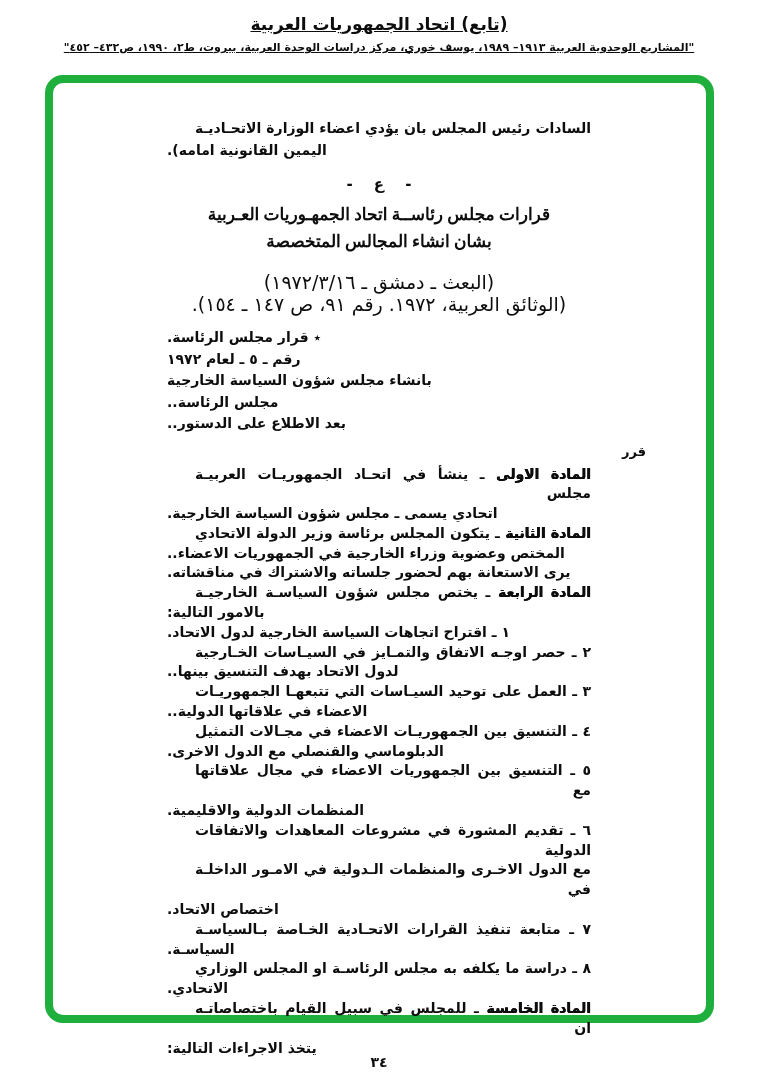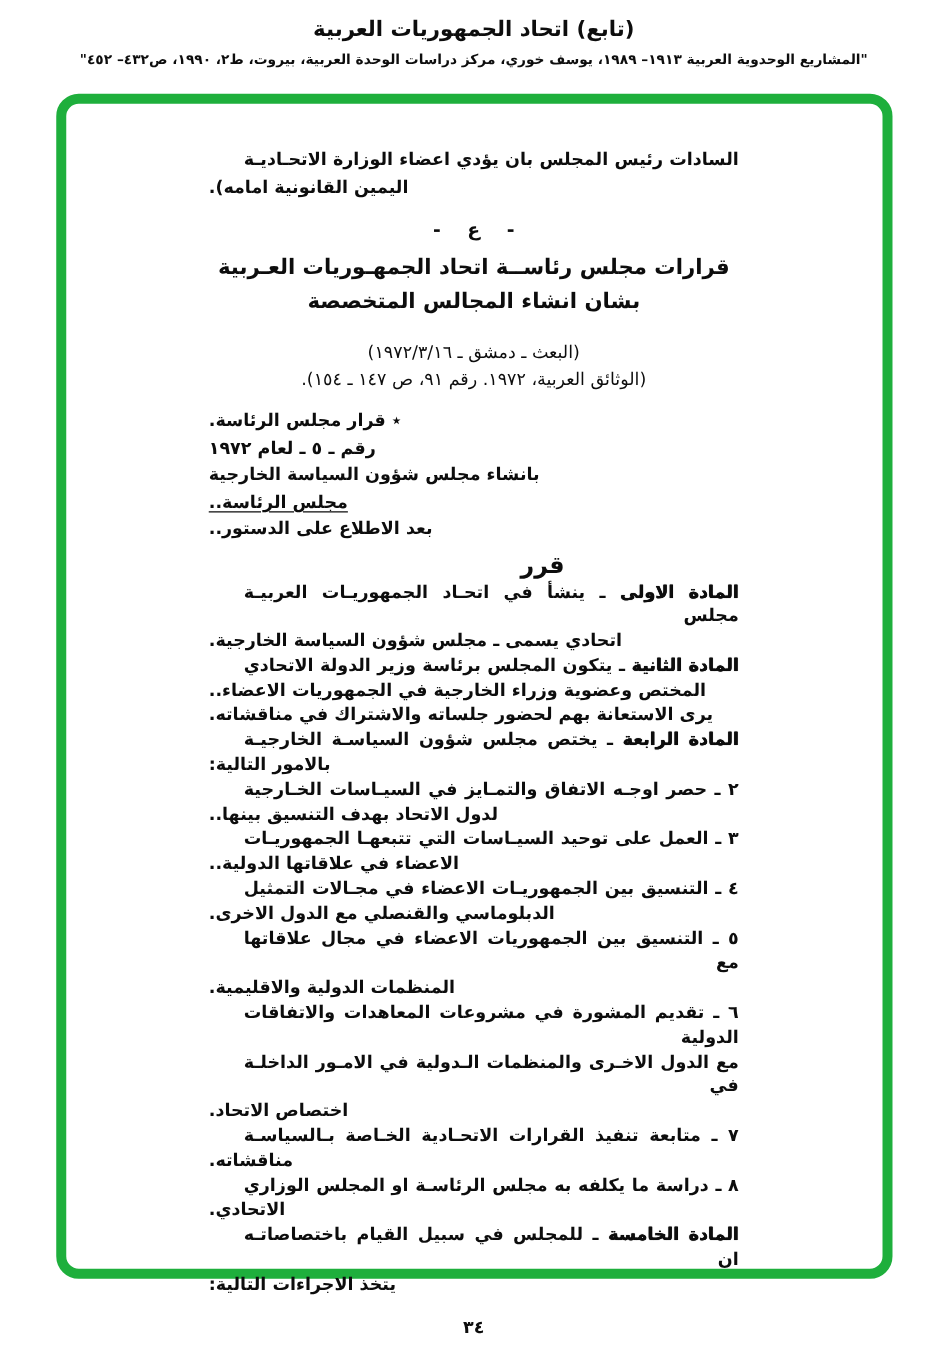--- a/index.html
+++ b/index.html
@@ -1,21 +1,21 @@
 <!DOCTYPE html>
 <html lang="ar"><head>
 <meta charset="utf-8">
 <style>
   html,body{margin:0;padding:0;background:#ffffff;}
   body{
     width:758px;height:1078px;overflow:hidden;position:relative;
     font-family:"DejaVu Sans",sans-serif;color:#0d0d0d;
     direction:rtl;
   }
-  .page-header{ text-align:center; }
+  .page-header{ text-align:center;text-decoration:underline; }
   .page-header .title{
     margin-top:14px;font-size:17px;font-weight:bold;letter-spacing:0;
   }
   .page-header .citation{
     margin-top:7px;font-size:11px;font-weight:bold;white-space:nowrap;
   }
   .doc-frame{
     box-sizing:border-box;
     width:669px;height:948px;
     margin:21px auto 0 auto;
@@ -25,39 +25,39 @@
     background:#ffffff;
   }
   .doc-col{
     width:424px;margin:0 auto;
   }
   .line{
     font-size:14px;line-height:22px;text-align:left;white-space:nowrap;
     font-weight:bold;
   }
   .line.j{white-space:normal;text-align:justify;text-align-last:justify;margin-left:28px;}
-  .line.u span{text-decoration:underline;text-underline-offset:3px;}
+  .line.u span{text-underline-offset:3px;}
   .line b{font-weight:bold;text-shadow:0 0 0.6px currentColor, 0.3px 0 0 currentColor;}
   .intro .line{line-height:22px;}
   .section-marker{
     margin-top:12px;text-align:center;font-size:15px;font-weight:bold;
     word-spacing:16px;line-height:22px;
   }
   .doc-title{margin-top:6px;}
   .doc-title .line{
-    text-align:center;text-align-last:center;font-size:17px;line-height:27px;white-space:nowrap;
+    text-align:center;text-align-last:center;font-size:17px;line-height:27px;white-space:nowrap;font-family:Liberation Serif, serif;
   }
   .sources{margin-top:16px;}
   .sources .line{
-    text-align-last:center;font-size:14px;line-height:22px;font-weight:500;
+    text-align-last:center;font-size:19px;line-height:22px;font-weight:500;
   }
   .decree{margin-top:12px;}
   .decree .line{line-height:21.5px;}
   .decision-word{
-    margin-top:6px;text-align:center;font-size:19px;font-weight:bold;line-height:22px;
+    margin-top:6px;text-align:right;font-size:13px;font-weight:bold;line-height:22px;
     transform:translateX(55px);
   }
   .body-block{margin-top:2px;}
   .body-block .line{line-height:19.8px;}
   .page-number{
     position:absolute;left:0;right:0;bottom:8px;text-align:center;
     font-size:14px;font-weight:bold;letter-spacing:2px;
   }
 </style>
 </head>
@@ -99,33 +99,34 @@
     <div class="decision-word">قرر</div>
 
     <section class="body-block">
       <div class="line j"><span><b>المادة الاولى</b> ـ ينشأ في اتحـاد الجمهوريـات العربيـة مجلس</span></div>
         <div class="line"><span>اتحادي يسمى ـ مجلس شؤون السياسة الخارجية.</span></div>
         <div class="line j"><span><b>المادة الثانية</b> ـ يتكون المجلس برئاسة وزير الدولة الاتحادي</span></div>
         <div class="line"><span>المختص وعضوية وزراء الخارجية في الجمهوريات الاعضاء..</span></div>
         <div class="line"><span>يرى الاستعانة بهم لحضور جلساته والاشتراك في مناقشاته.</span></div>
         <div class="line j"><span><b>المادة الرابعة</b> ـ يختص مجلس شؤون السياسـة الخارجيـة</span></div>
         <div class="line"><span>بالامور التالية:</span></div>
+        <div class="line"><span>١ ـ اقتراح اتجاهات السياسة الخارجية لدول الاتحاد.</span></div>
         <div class="line j"><span>٢ ـ حصر اوجـه الاتفاق والتمـايز في السيـاسات الخـارجية</span></div>
         <div class="line"><span>لدول الاتحاد بهدف التنسيق بينها..</span></div>
         <div class="line j"><span>٣ ـ العمل على توحيد السيـاسات التي تتبعهـا الجمهوريـات</span></div>
         <div class="line"><span>الاعضاء في علاقاتها الدولية..</span></div>
         <div class="line j"><span>٤ ـ التنسيق بين الجمهوريـات الاعضاء في مجـالات التمثيل</span></div>
         <div class="line"><span>الدبلوماسي والقنصلي مع الدول الاخرى.</span></div>
         <div class="line j"><span>٥ ـ التنسيق بين الجمهوريات الاعضاء في مجال علاقاتها مع</span></div>
         <div class="line"><span>المنظمات الدولية والاقليمية.</span></div>
         <div class="line j"><span>٦ ـ تقديم المشورة في مشروعات المعاهدات والاتفاقات الدولية</span></div>
         <div class="line j"><span>مع الدول الاخـرى والمنظمات الـدولية في الامـور الداخلـة في</span></div>
         <div class="line"><span>اختصاص الاتحاد.</span></div>
         <div class="line j"><span>٧ ـ متابعة تنفيذ القرارات الاتحـادية الخـاصة بـالسياسـة</span></div>
-        <div class="line"><span>مناقشاته.</span></div>
+        <div class="line"><span>السياسـة.</span></div>
         <div class="line j"><span>٨ ـ دراسة ما يكلفه به مجلس الرئاسـة او المجلس الوزاري</span></div>
         <div class="line"><span>الاتحادي.</span></div>
         <div class="line j"><span><b>المادة الخامسة</b> ـ للمجلس في سبيل القيام باختصاصاتـه ان</span></div>
         <div class="line"><span>يتخذ الاجراءات التالية:</span></div>
     </section>
 
   </div>
 </main>
 
 <footer class="page-number">٣٤</footer>

